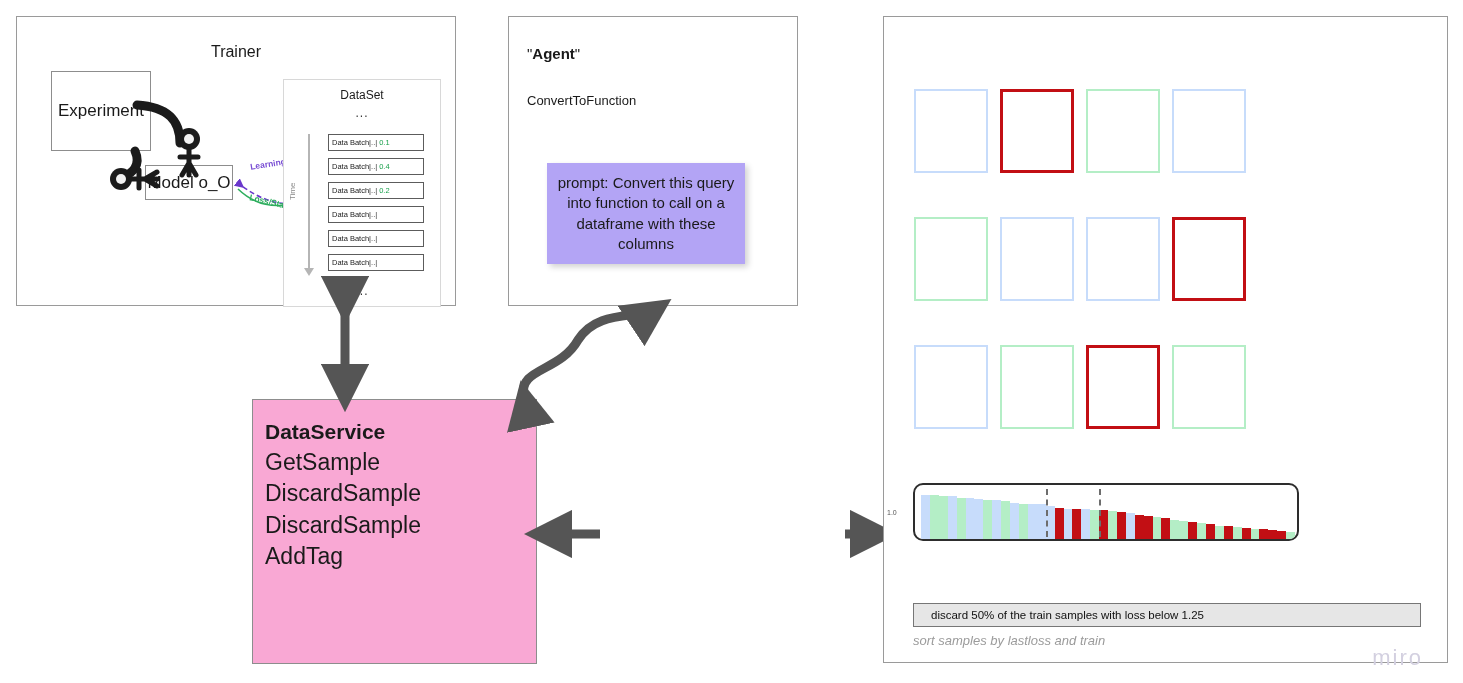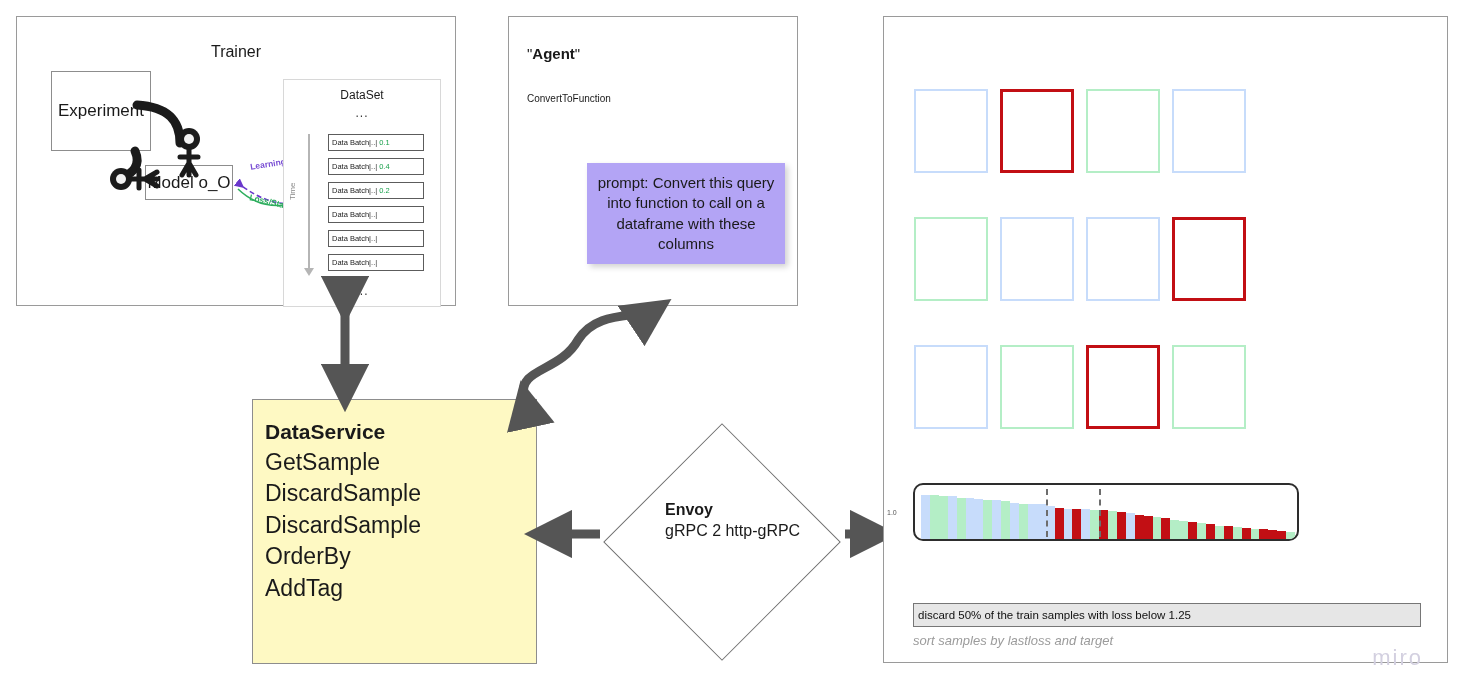--- a/index.html
+++ b/index.html
@@ -23,27 +23,27 @@
   #time-axis{position:absolute;left:24px;top:54px;width:2px;height:136px;background:#b5b5b5;}
   #time-arrow{position:absolute;left:20px;top:188px;width:0;height:0;border-left:5px solid transparent;border-right:5px solid transparent;border-top:8px solid #b5b5b5;}
   #time-label{position:absolute;left:4px;top:120px;font-size:8px;color:#888;transform:rotate(-90deg);transform-origin:left top;white-space:nowrap;}
   .lbl-learning{position:absolute;font-size:8.5px;color:#7a4fd4;font-weight:600;}
   .lbl-loss{position:absolute;font-size:8.5px;color:#2eae5e;font-weight:600;}
 
   
   #agent-panel{left:508px;top:16px;width:290px;height:290px;}
   #agent-title{position:absolute;left:18px;top:28px;font-size:15px;}
   #agent-title b{font-weight:700;}
-  #agent-sub{position:absolute;left:18px;top:76px;font-size:10px;}
+  #agent-sub{position:absolute;left:18px;top:76px;font-size:13px;}
   #prompt-note{position:absolute;left:38px;top:146px;width:198px;height:101px;background:#b3a4f5;
     display:flex;align-items:center;justify-content:center;text-align:center;font-size:15px;line-height:1.35;color:#1a1a1a;padding:0 8px;box-sizing:border-box;
-    box-shadow:3px 3px 6px rgba(0,0,0,.18);margin-left:40px;}
-
-  
-  #dataservice-box{position:absolute;left:252px;top:399px;width:285px;height:265px;border:1px solid #8d8d8d;background:#fef9c3;box-sizing:border-box;padding:18px 0 0 12px;}
+    box-shadow:3px 3px 6px rgba(0,0,0,.18);}
+
+  
+  #dataservice-box{position:absolute;left:252px;top:399px;width:285px;height:265px;border:1px solid #8d8d8d;background:#f9a8d4;box-sizing:border-box;padding:18px 0 0 12px;}
   #dataservice-box .ds-title{font-size:21px;font-weight:700;line-height:1.37;}
   #dataservice-box .ds-item{font-size:23px;line-height:1.37;}
 
   
   #envoy-wrap{position:absolute;left:593px;top:422px;width:258px;height:240px;}
   #envoy-diamond{position:absolute;left:50%;top:50%;width:168px;height:168px;margin-left:-84px;margin-top:-84px;border:1px solid #6f6f6f;background:#fff;transform:rotate(45deg);box-sizing:border-box;}
   #envoy-text{position:absolute;left:72px;top:78px;width:150px;font-size:16px;line-height:1.3;}
   #envoy-text b{font-weight:700;}
 
   
@@ -54,21 +54,21 @@
   .ws-green{border:2px solid #b4eec6;}
   .ws-red{border:3px solid #c20f14;}
 
   #chart-wrap{position:absolute;left:29px;top:466px;width:386px;height:58px;}
   #chart-box{position:absolute;left:0;top:0;width:386px;height:58px;border:2px solid #2d2d2d;border-radius:10px;background:#fff;box-sizing:border-box;overflow:hidden;}
   #chart-bars{position:absolute;left:6px;bottom:0;width:374px;height:52px;display:flex;align-items:flex-end;gap:0;}
   .bar{flex:1 1 auto;}
   .dash{position:absolute;width:0;border-left:2px dashed #6d6d6d;top:4px;bottom:2px;}
   #chart-ylabel{position:absolute;left:-26px;top:26px;font-size:7px;color:#555;}
 
-  #query-field{position:absolute;left:29px;top:586px;width:508px;height:24px;background:#e6e6e6;border:1px solid #767676;box-sizing:border-box;display:flex;align-items:center;padding-left:4px;font-size:11.5px;color:#111;}
+  #query-field{position:absolute;left:29px;top:586px;width:508px;height:24px;background:#e6e6e6;border:1px solid #767676;box-sizing:border-box;display:flex;align-items:center;padding-left:17px;font-size:11.5px;color:#111;}
   #sort-hint{position:absolute;left:29px;top:616px;font-size:13px;font-style:italic;color:#9b9b9b;}
   #miro-logo{position:absolute;right:24px;top:628px;font-size:22px;color:#d3d0e0;letter-spacing:2px;}
 
   svg.ovl{position:absolute;left:0;top:0;pointer-events:none;}
 </style>
 </head>
 <body>
 
 <div id="root">
 
@@ -155,32 +155,24 @@
     <div id="agent-sub">ConvertToFunction</div>
     <div id="prompt-note">prompt: Convert this query into function to call on a dataframe with these columns</div>
   </div>
 
   <div id="dataservice-box">
     <div class="ds-title">DataService</div>
     <div id="ds-methods">
         <div class="ds-item">GetSample</div>
         <div class="ds-item">DiscardSample</div>
         <div class="ds-item">DiscardSample</div>
-        <div class="ds-item">OrderBy</div>
         <div class="ds-item">AddTag</div>
       </div>
   </div>
 
-  <div id="envoy-wrap">
-    <div id="envoy-diamond"></div>
-    <div id="envoy-text">
-      <b>Envoy</b><br>
-      <span>gRPC 2 http-gRPC</span>
-    </div>
-  </div>
 
   <svg class="ovl" width="1463" height="683">
     <defs>
       <marker id="gArrow" markerWidth="5.4" markerHeight="5.4" refX="3.6" refY="2.7" orient="auto">
         <path d="M0,0 L5.4,2.7 L0,5.4 Z" fill="#555555"></path>
       </marker>
     </defs>
 
     <line x1="345" y1="308" x2="345" y2="396" stroke="#555555" stroke-width="9" marker-start="url(#gArrow)" marker-end="url(#gArrow)"></line>
 
@@ -258,16 +250,16 @@
         <div id="chart-annotations">
             <div class="dash" style="left: 130.667px; border-left-color: rgb(109, 109, 109);"></div>
             <div class="dash" style="left: 184.095px; border-left-color: rgb(109, 109, 109);"></div>
           </div>
       </div>
     </div>
 
     <div id="query-field">
       <span>discard 50% of the train samples with loss below 1.25</span>
     </div>
-    <div id="sort-hint">sort samples by lastloss and target</div>
+    <div id="sort-hint">sort samples by lastloss and train</div>
     <div id="miro-logo">miro</div>
   </div>
 </div>
 
 </body></html>

